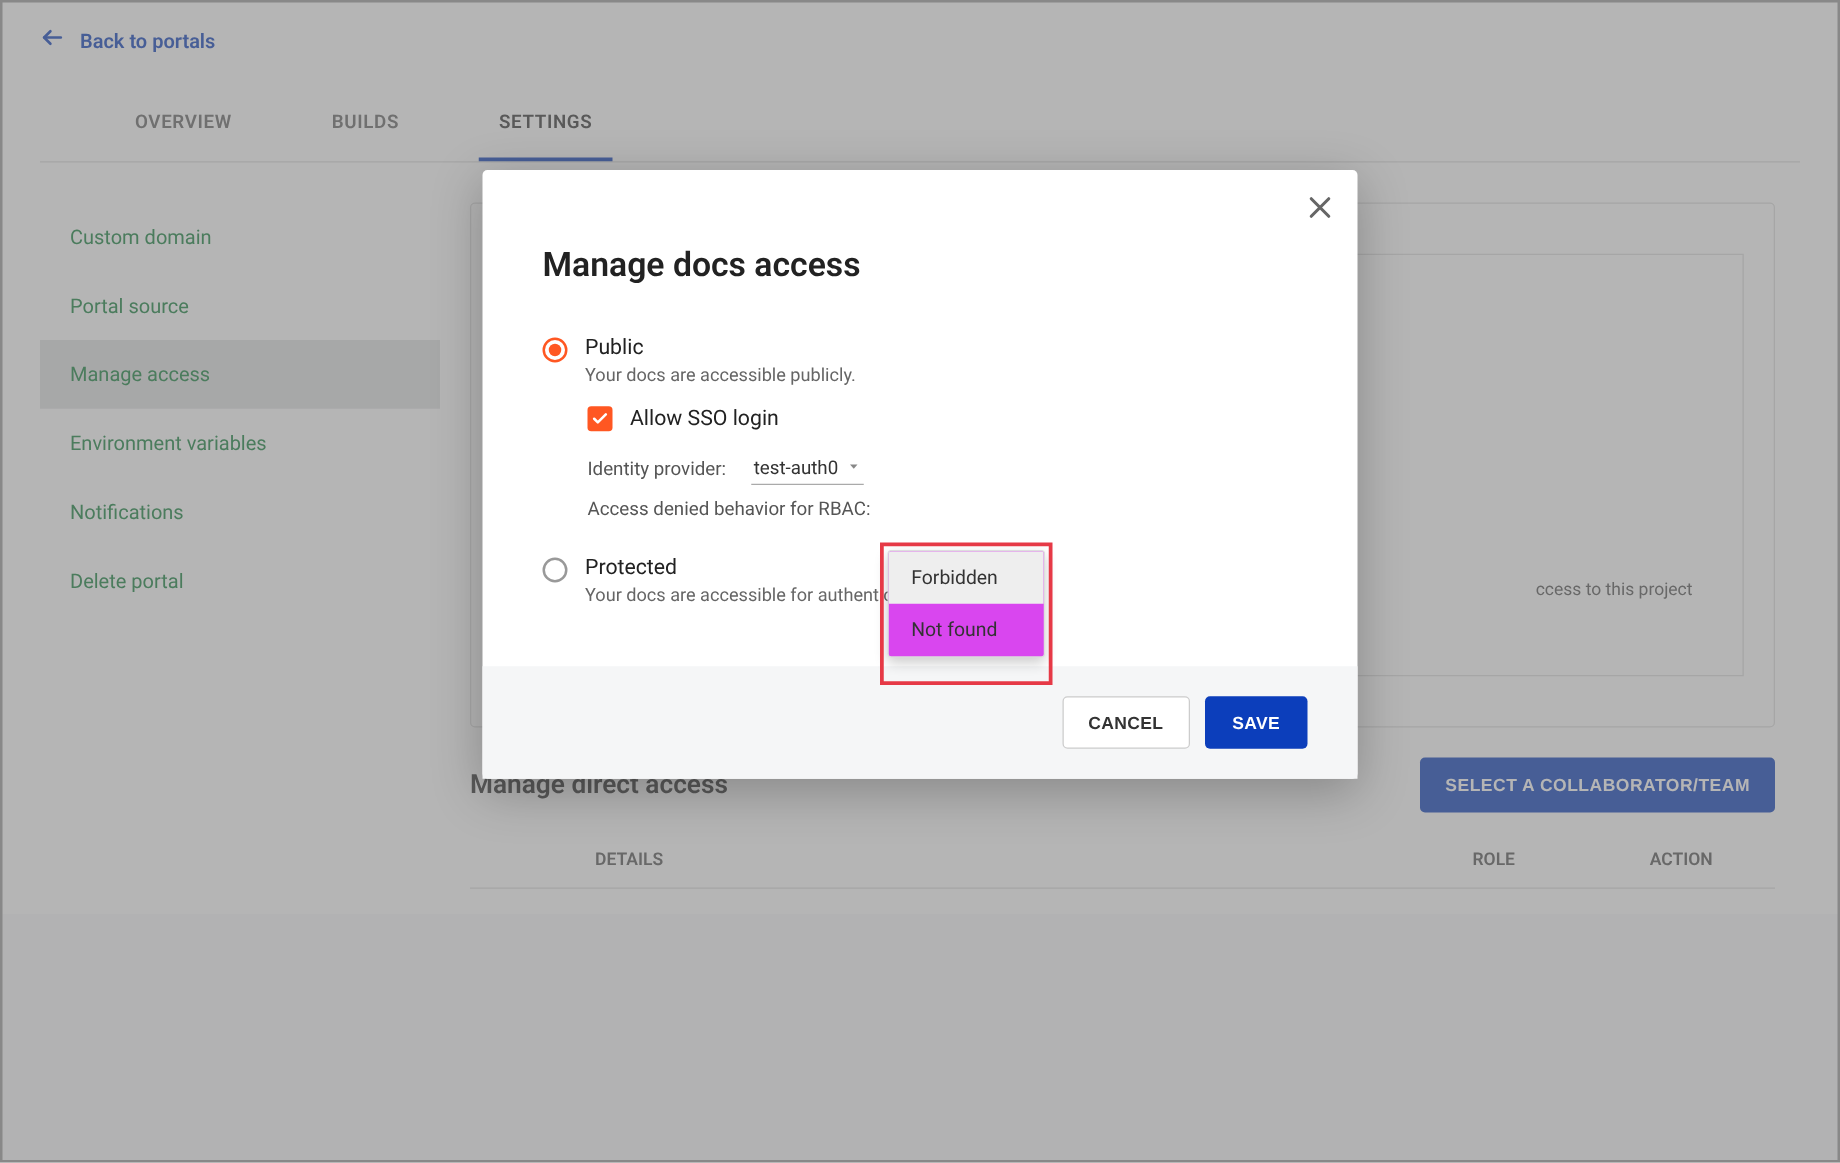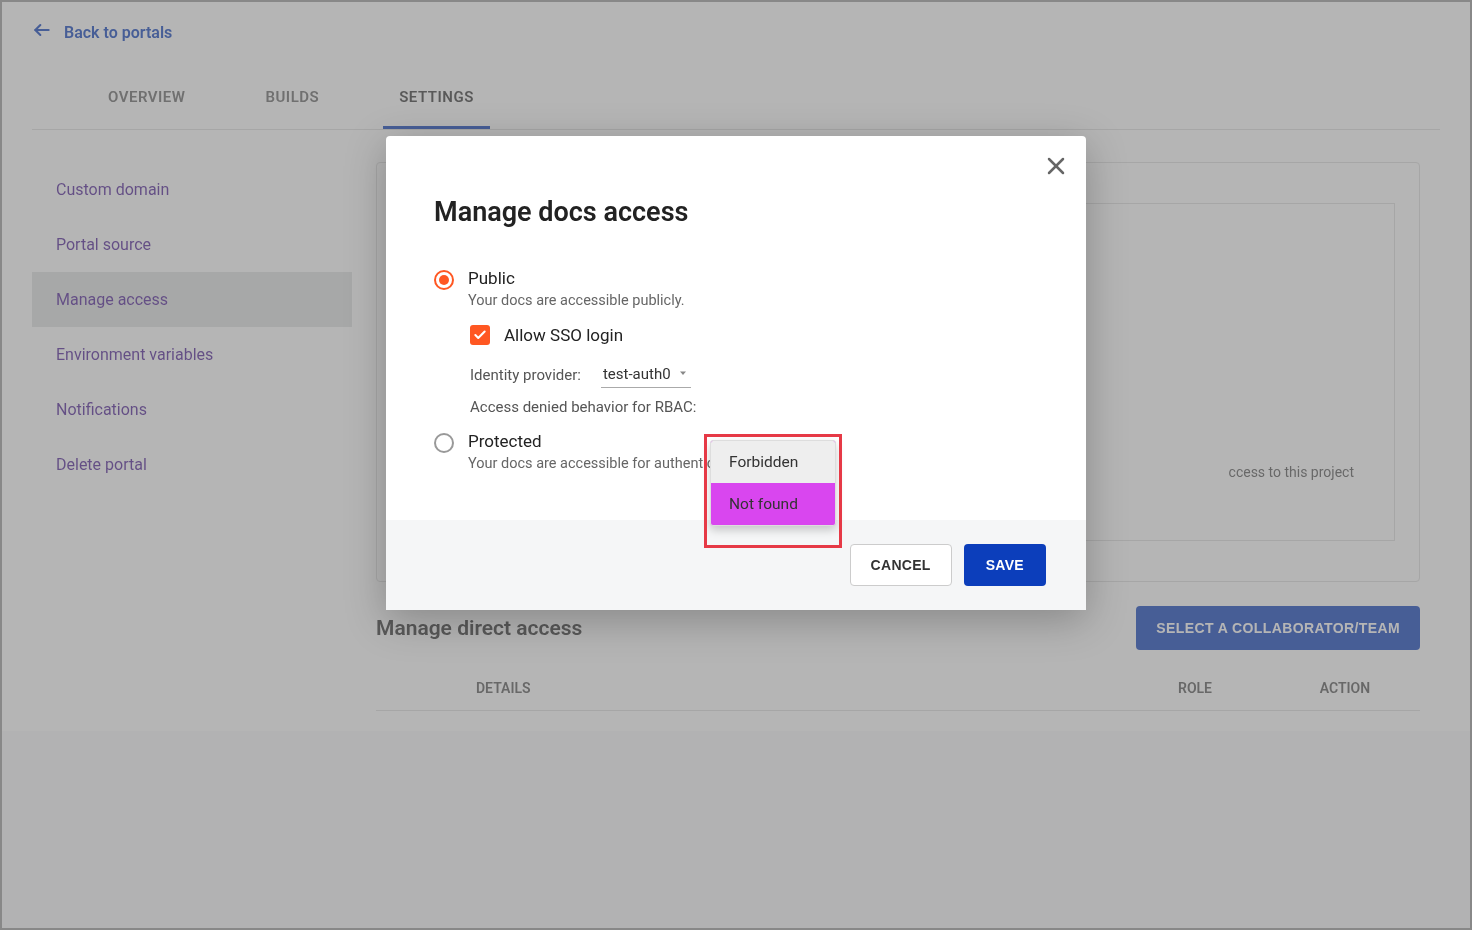--- a/index.html
+++ b/index.html
@@ -56,21 +56,21 @@
   gap: 24px;
   padding-top: 32px;
 }
 .sidebar {
   width: 320px;
   flex-shrink: 0;
 }
 .sidebar-item {
   padding: 18px 24px;
   font-size: 16px;
-  color: #4c1d95;
+  color: #15803d;
   cursor: pointer;
 }
 .sidebar-item.active {
   background: #e1e2e3;
 }
 .main {
   flex: 1;
   padding-right: 20px;
 }
 .main-card {
@@ -194,21 +194,21 @@
   color: #222;
 }
 .radio-desc {
   font-size: 14.5px;
   color: #666;
   margin-top: 4px;
 }
 .sub-options {
   margin-left: 36px;
   margin-top: 16px;
-  margin-bottom: 15px;
+  margin-bottom: 28px;
   text-align: center;
 }
 .checkbox-row {
   display: flex;
   gap: 14px;
   align-items: center;
   margin-bottom: 16px;
 }
 .checkbox {
   width: 20px;

